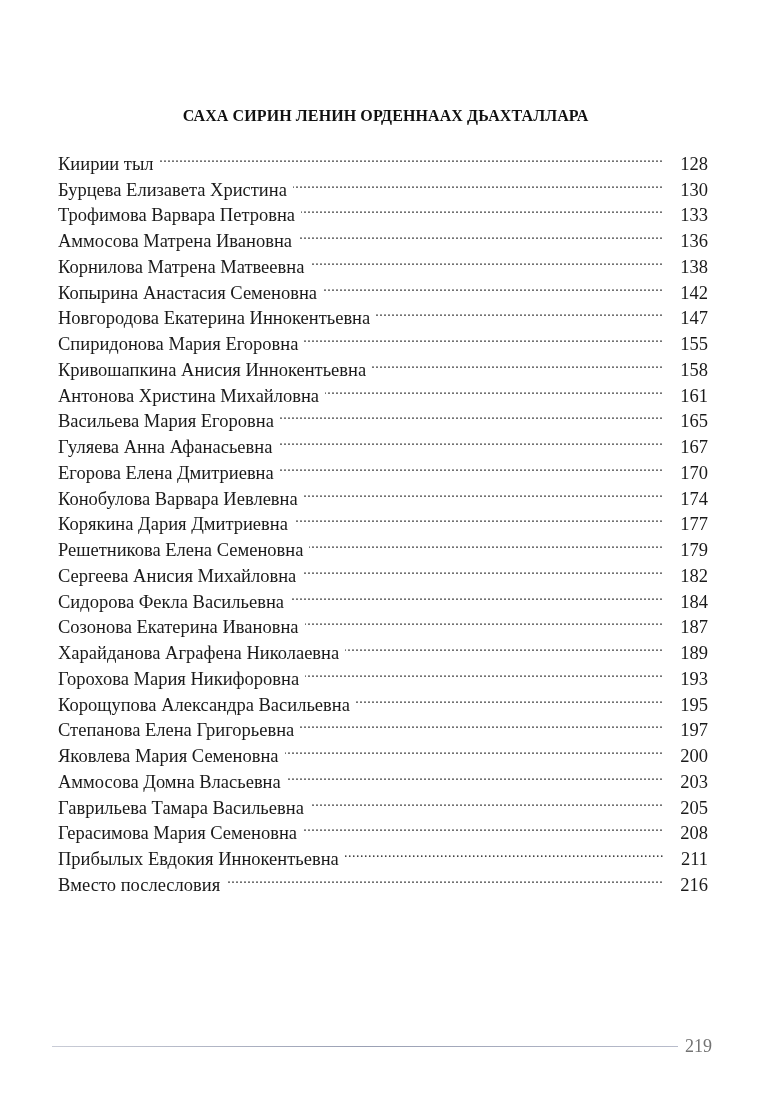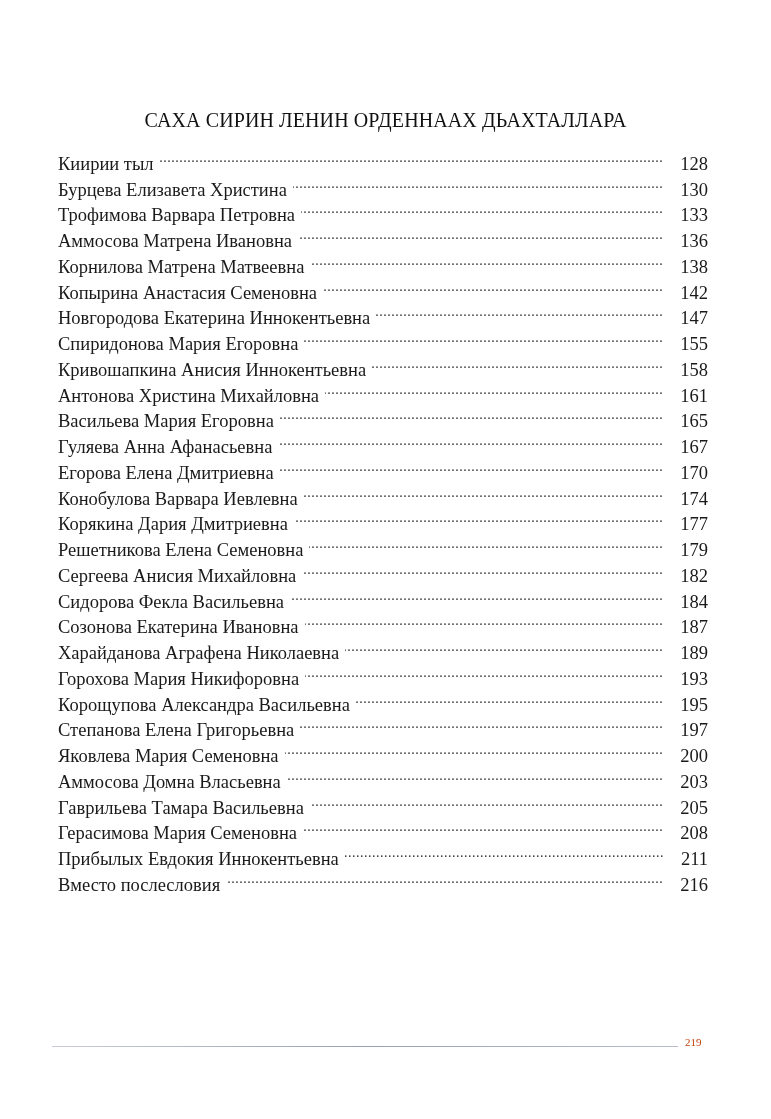--- a/index.html
+++ b/index.html
@@ -14,22 +14,22 @@
       overflow: hidden;
       font-family: "Liberation Serif", "DejaVu Serif", serif;
       color: #1a1a1a;
     }
     .title {
       position: absolute;
       top: 96px;
       left: 0;
       width: 771px;
       text-align: center;
-      font-weight: normal;
-      font-size: 20px;
+      font-weight: bold;
+      font-size: 16px;
       letter-spacing: 0.1px;
       color: #111;
     }
     .toc {
       position: absolute;
       top: 144px;
       left: 58px;
       width: 650px;
       margin: 0;
       padding: 0;
@@ -75,22 +75,22 @@
       top: 1046px;
       left: 52px;
       width: 626px;
       height: 1px;
       background: linear-gradient(to right, #c9ccd6, #9aa0b4 50%, #b8bccb);
     }
     .footer-page {
       position: absolute;
       top: 1036px;
       left: 685px;
-      font-size: 11px;
-      color: #c2410c;
+      font-size: 18px;
+      color: #737373;
     }
   </style>
 </head>
 <body>
 
 <h1 class="title">САХА СИРИН ЛЕНИН ОРДЕННААХ ДЬАХТАЛЛАРА</h1>
 
 <ul class="toc">
   <li class="toc-row">
       <span class="toc-name">Киирии тыл</span>

